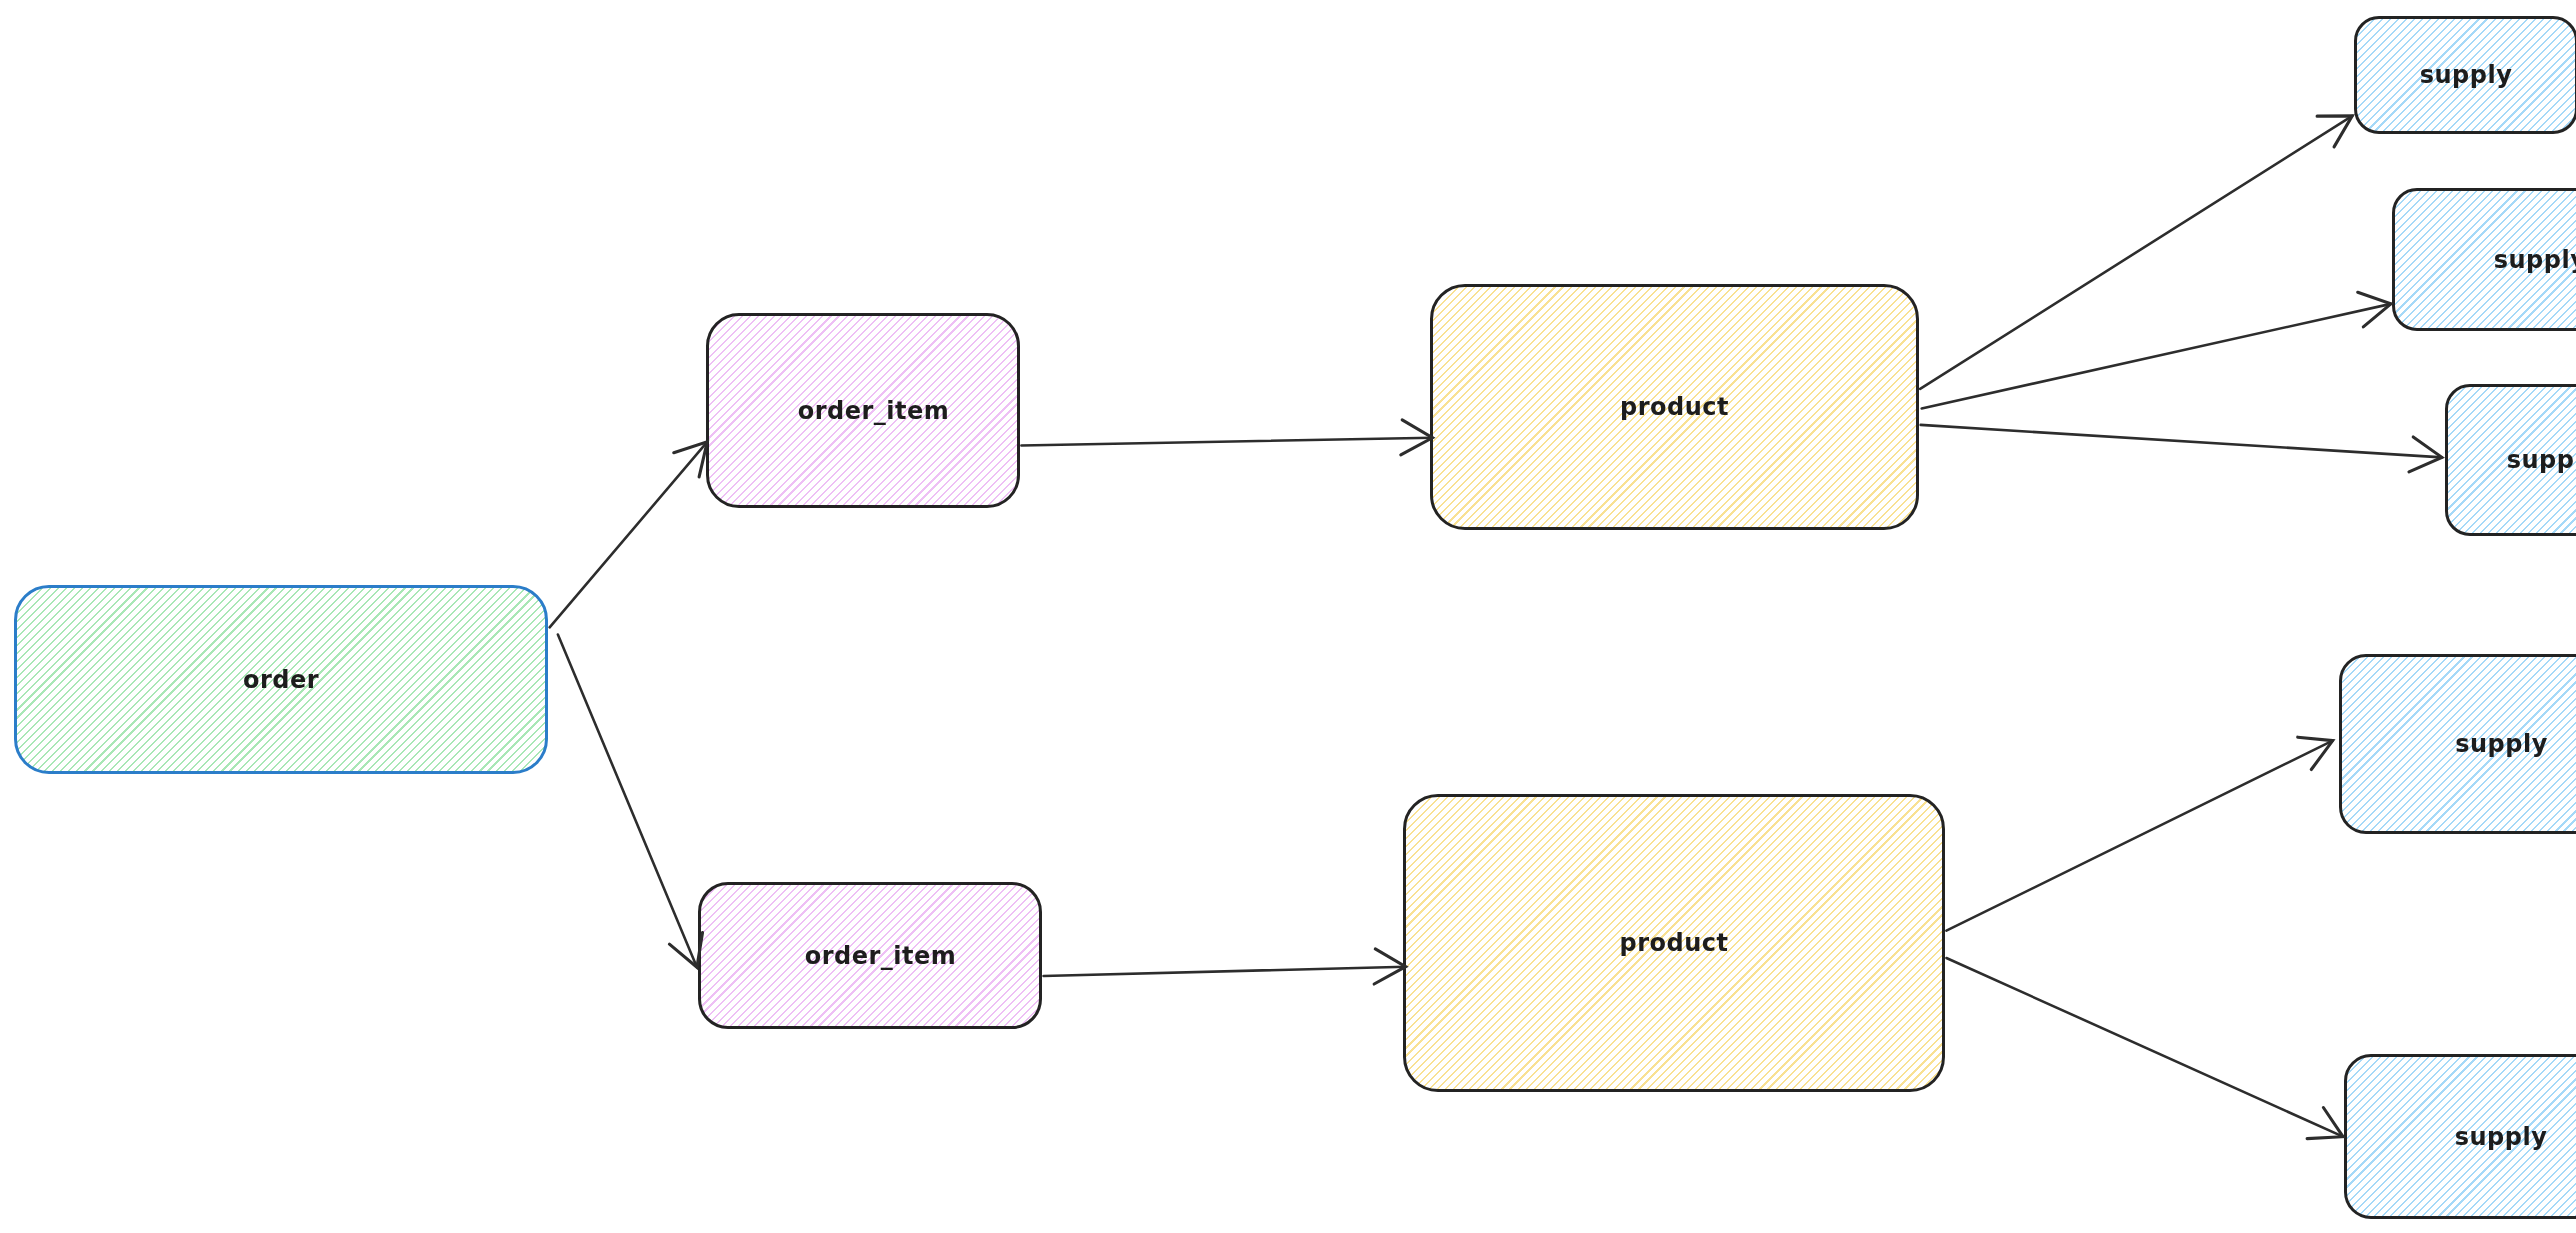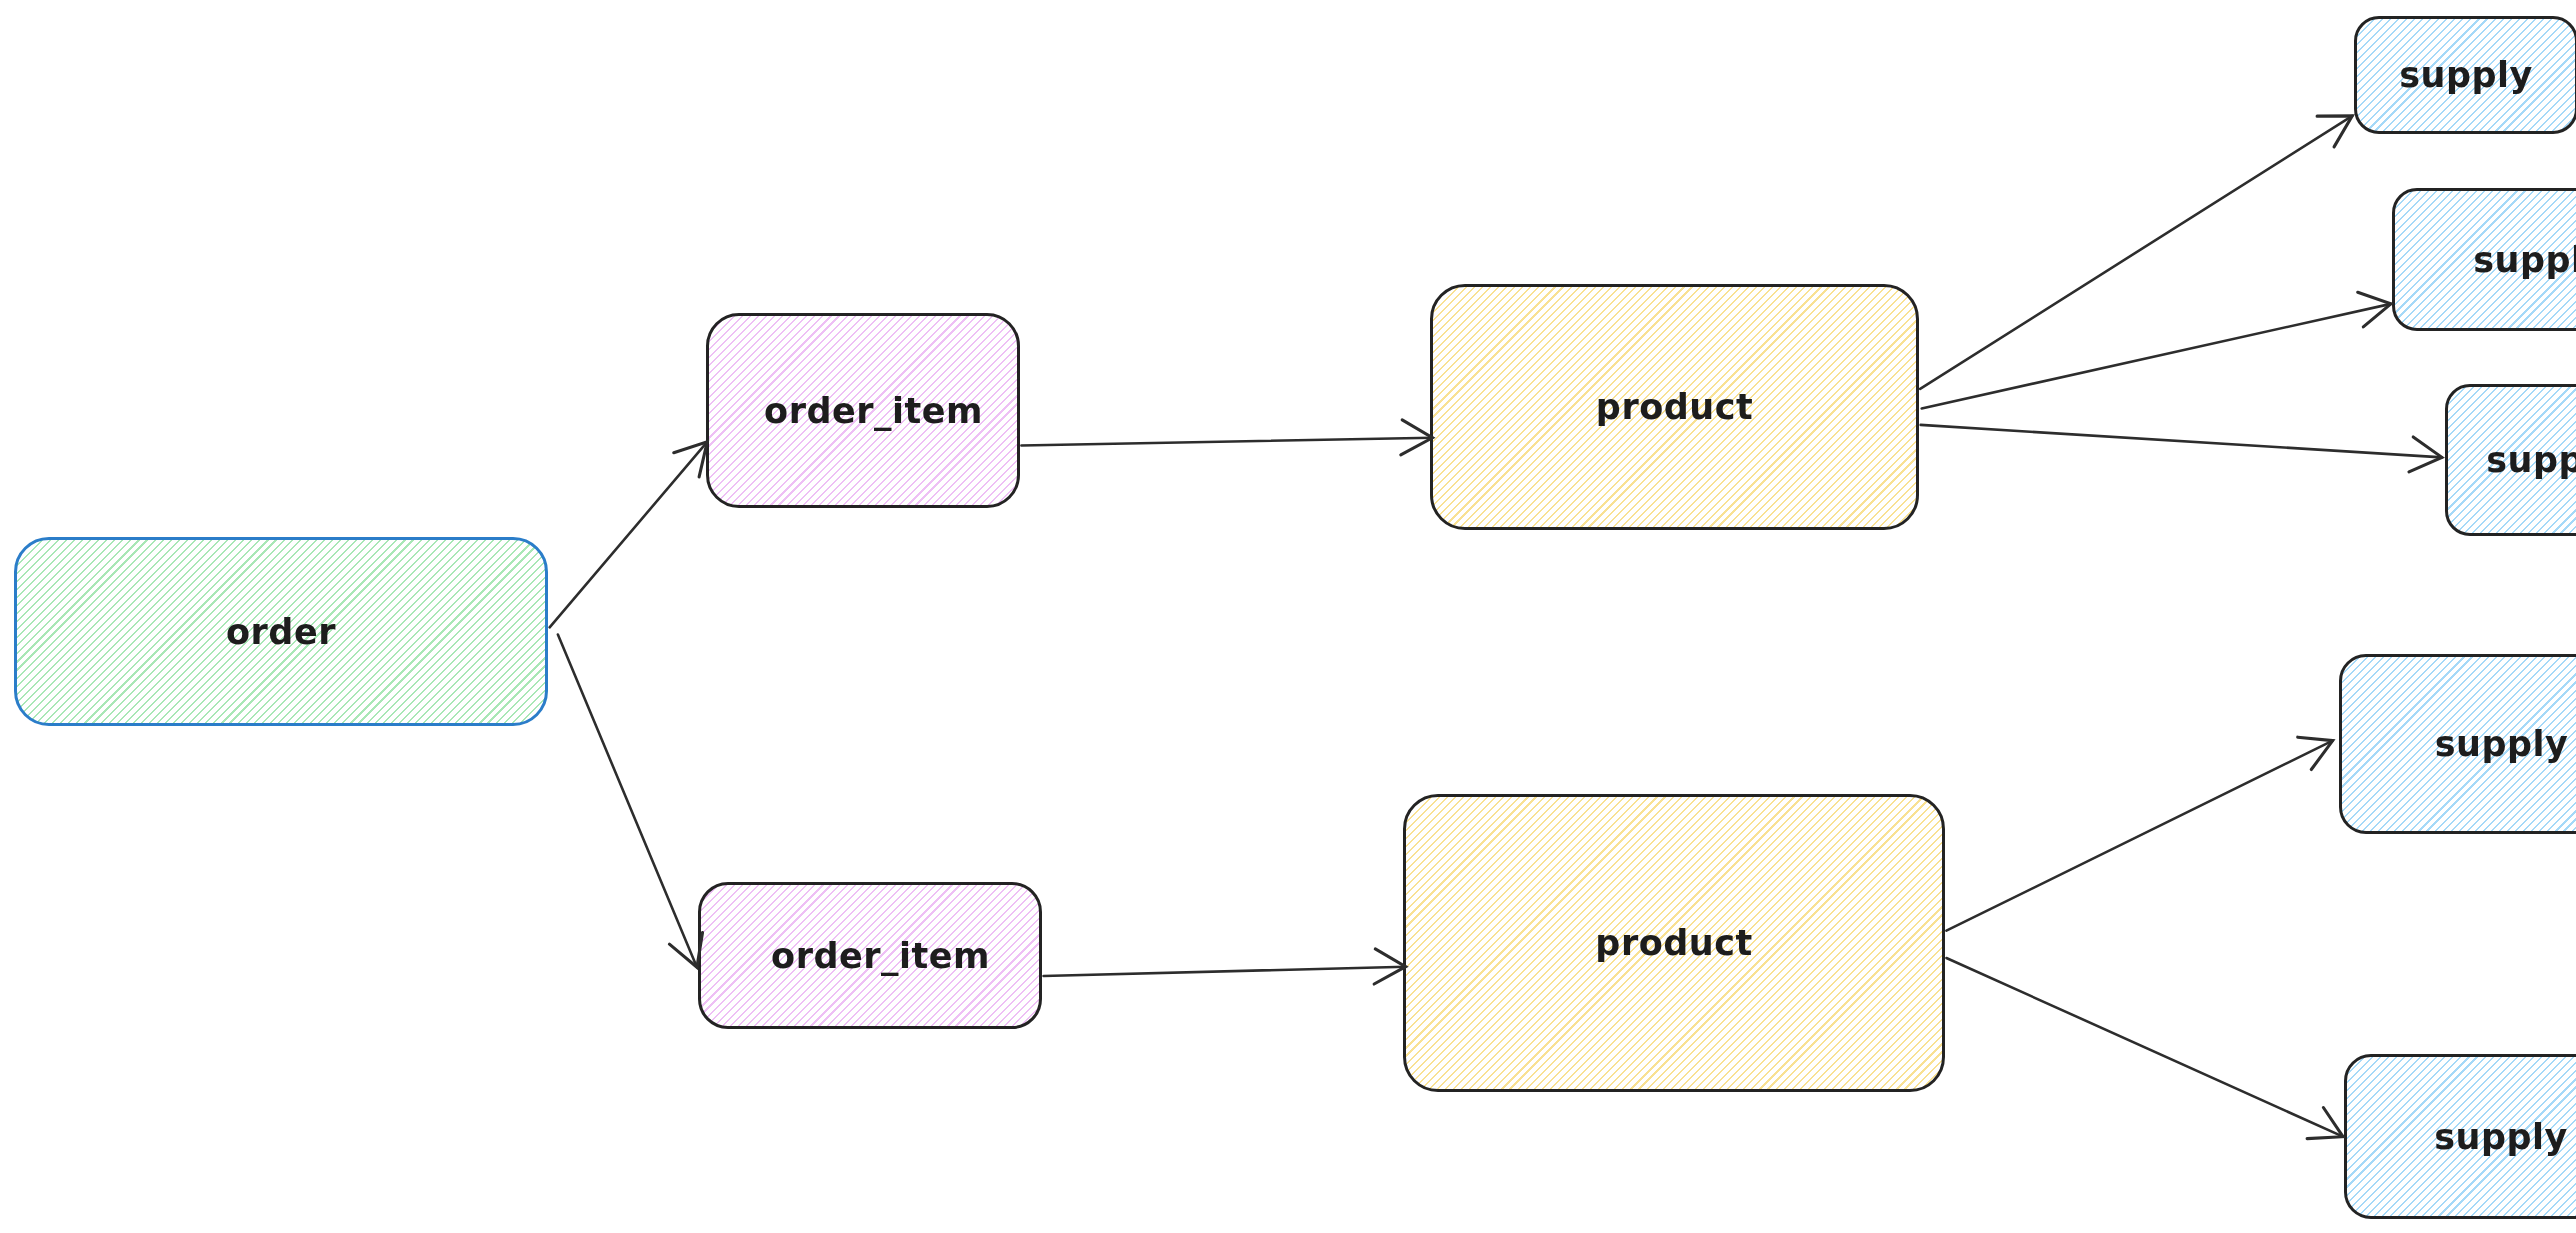--- a/index.html
+++ b/index.html
@@ -15,28 +15,28 @@
     position:absolute;
     box-sizing:border-box;
     border:3.1px solid #232323;
     border-radius:33px;
     display:flex;
     align-items:center;
     justify-content:center;
     background-color:#ffffff;
   }
   .node .label{
-    font-size:35px;
+    font-size:24px;
     font-weight:600;
     color:#1d1d1d;
     letter-spacing:0.5px;
     white-space:nowrap;
   }
   
-  .hatch-green {background-image:repeating-linear-gradient(135deg,#a9e7b6 0px,#a9e7b6 1.5px,transparent 1.5px,transparent 5.7px);}
+  .hatch-green {background-image:repeating-linear-gradient(135deg,#a9e7b6 0px,#a9e7b6 1.5px,transparent 1.5px,transparent 5.7px);margin-top:48px;}
   .hatch-violet{background-image:repeating-linear-gradient(135deg,#eec0f5 0px,#eec0f5 1.5px,transparent 1.5px,transparent 5.7px);padding-left:21px;}
   .hatch-yellow{background-image:repeating-linear-gradient(135deg,#f9e193 0px,#f9e193 1.5px,transparent 1.5px,transparent 5.7px);}
   .hatch-blue  {background-image:repeating-linear-gradient(135deg,#a5d9f8 0px,#a5d9f8 1.5px,transparent 1.5px,transparent 5.7px);}
 
   
   .n-order{left:14px;  top:537px;width:534px;height:189px;border:3.6px solid #2b7dc9;border-radius:35px;}
   .n-oi1  {left:706px;top:313px; width:314px; height:195px;}
   .n-oi2  {left:698px;top:882px;width:344px; height:147px;border-radius:30px;}
   .n-p1   {left:1430px;top:284px; width:489px; height:246px;border-radius:35px;}
   .n-p2   {left:1403px;top:794px;width:542px;height:298px;border-radius:35px;}

